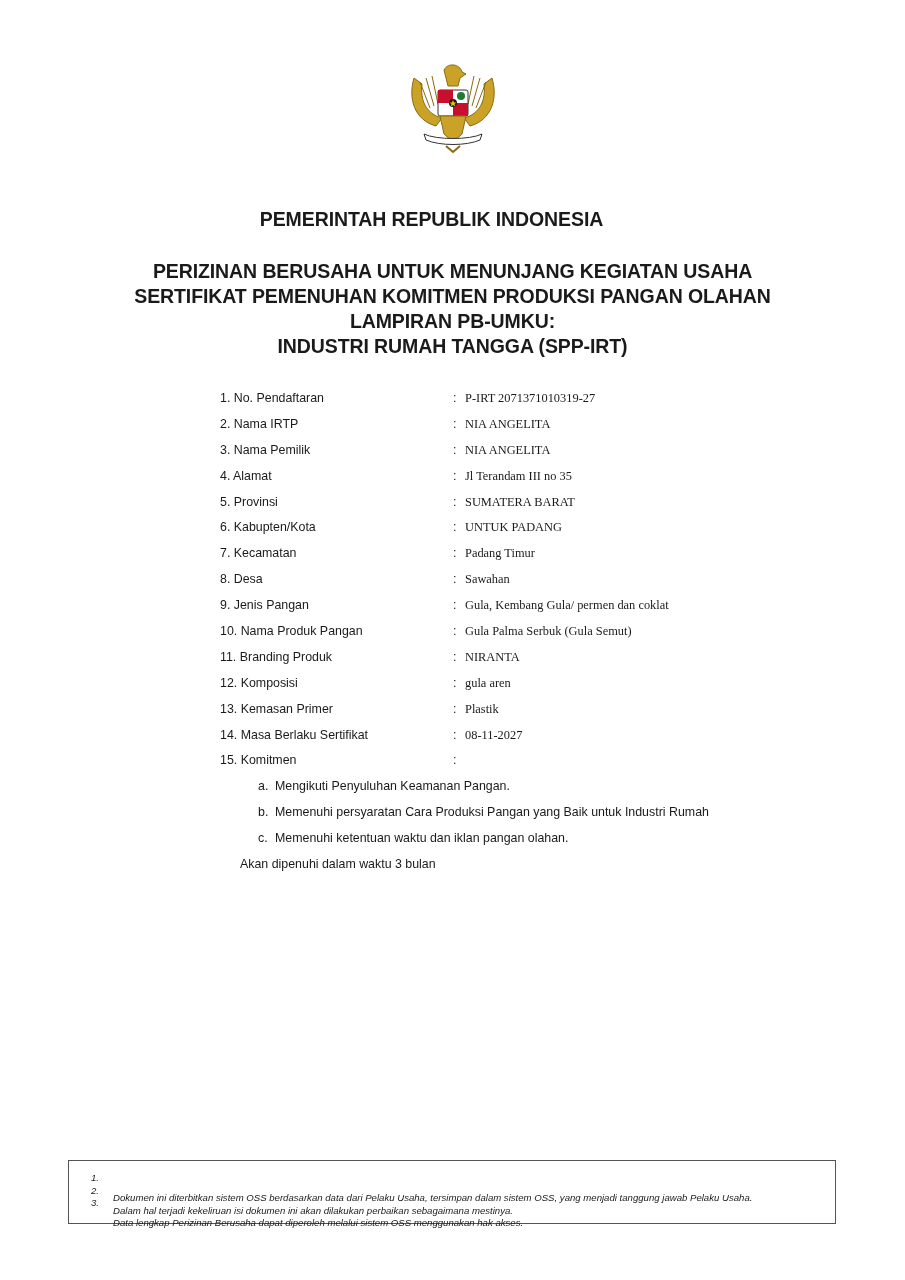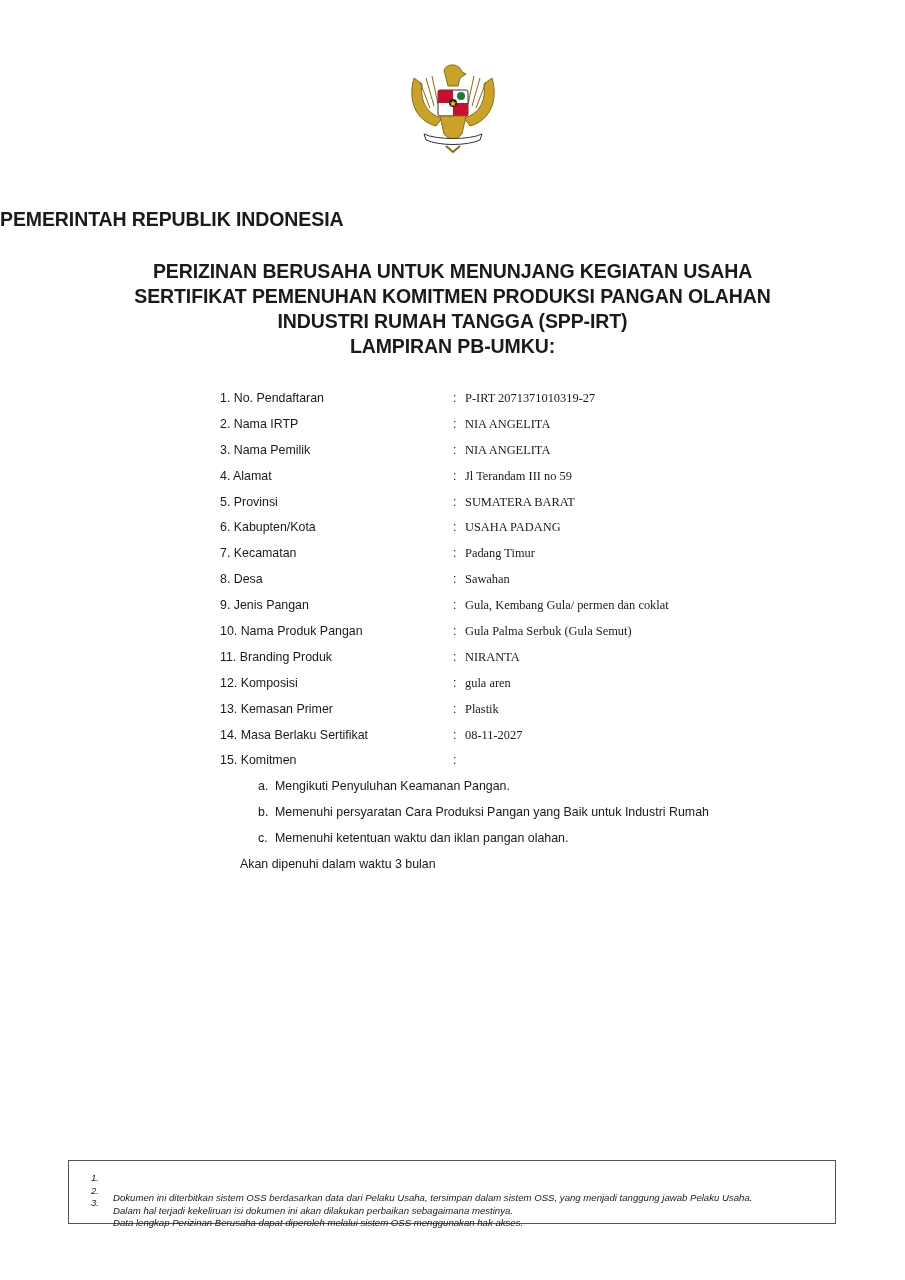--- a/index.html
+++ b/index.html
@@ -1,19 +1,19 @@
 <!DOCTYPE html>
 <html><head>
 <meta charset="utf-8">
 <style>
   html, body { margin: 0; padding: 0; background: #ffffff; }
   body { width: 905px; height: 1280px; position: relative; overflow: hidden;
          font-family: "Liberation Sans", sans-serif; color: #1a1a1a; }
   .emblem { position: absolute; left: 406px; top: 58px; width: 94px; height: 96px; }
-  .gov-title { position: absolute; top: 208px; left: 0; width: 863px; text-align: left;
+  .gov-title { position: absolute; top: 208px; left: 0; width: 863px; text-align: center;
                font-weight: bold; font-size: 19.5px; letter-spacing: -0.1px; }
   .headings { position: absolute; top: 259px; left: 0; width: 905px; text-align: center;
               font-weight: bold; font-size: 19.5px; line-height: 25px; letter-spacing: -0.1px; }
   .fields { position: absolute; top: 391px; left: 220px; width: 520px; font-size: 12.4px; }
   .row { position: relative; height: 25.9px; }
   .row .label { position: absolute; left: 0; top: 0; white-space: nowrap; }
   .row .colon { position: absolute; left: 233px; top: 0; }
   .row .value { position: absolute; left: 245px; top: 0; white-space: nowrap; font-family: Liberation Serif, serif; }
   .commit { position: relative; height: 25.9px; font-size: 12.4px; white-space: nowrap; }
   .commit .mk { position: absolute; left: 38px; }
@@ -50,22 +50,22 @@
     <path d="M18 76 C30 82 64 82 76 76 L74 82 C60 88 34 88 20 82 Z" fill="#ffffff" stroke="#333" stroke-width="1"></path>
     <path d="M40 88 L47 94 L54 88" fill="none" stroke="#8a6a10" stroke-width="2"></path>
   </svg>
 </div>
 
 <div class="gov-title">PEMERINTAH REPUBLIK INDONESIA</div>
 
 <div class="headings">
   <div>PERIZINAN BERUSAHA UNTUK MENUNJANG KEGIATAN USAHA</div>
   <div>SERTIFIKAT PEMENUHAN KOMITMEN PRODUKSI PANGAN OLAHAN</div>
+  <div>LAMPIRAN PB-UMKU:</div>
   <div>INDUSTRI RUMAH TANGGA (SPP-IRT)</div>
-  <div>LAMPIRAN PB-UMKU:</div>
 </div>
 
 <div class="fields">
   <div class="row">
     <span class="label">1.  No. Pendaftaran</span>
     <span class="colon">:</span>
     <span class="value">P-IRT 2071371010319-27</span>
   </div>
   <div class="row">
     <span class="label">2.  Nama IRTP</span>
@@ -73,31 +73,31 @@
     <span class="value">NIA ANGELITA</span>
   </div>
   <div class="row">
     <span class="label">3.  Nama Pemilik</span>
     <span class="colon">:</span>
     <span class="value">NIA ANGELITA</span>
   </div>
   <div class="row">
     <span class="label">4.  Alamat</span>
     <span class="colon">:</span>
-    <span class="value">Jl Terandam III no 59</span>
+    <span class="value">Jl Terandam III no 35</span>
   </div>
   <div class="row">
     <span class="label">5.  Provinsi</span>
     <span class="colon">:</span>
     <span class="value">SUMATERA BARAT</span>
   </div>
   <div class="row">
     <span class="label">6.  Kabupten/Kota</span>
     <span class="colon">:</span>
-    <span class="value">USAHA PADANG</span>
+    <span class="value">UNTUK PADANG</span>
   </div>
   <div class="row">
     <span class="label">7.  Kecamatan</span>
     <span class="colon">:</span>
     <span class="value">Padang Timur</span>
   </div>
   <div class="row">
     <span class="label">8.  Desa</span>
     <span class="colon">:</span>
     <span class="value">Sawahan</span>

